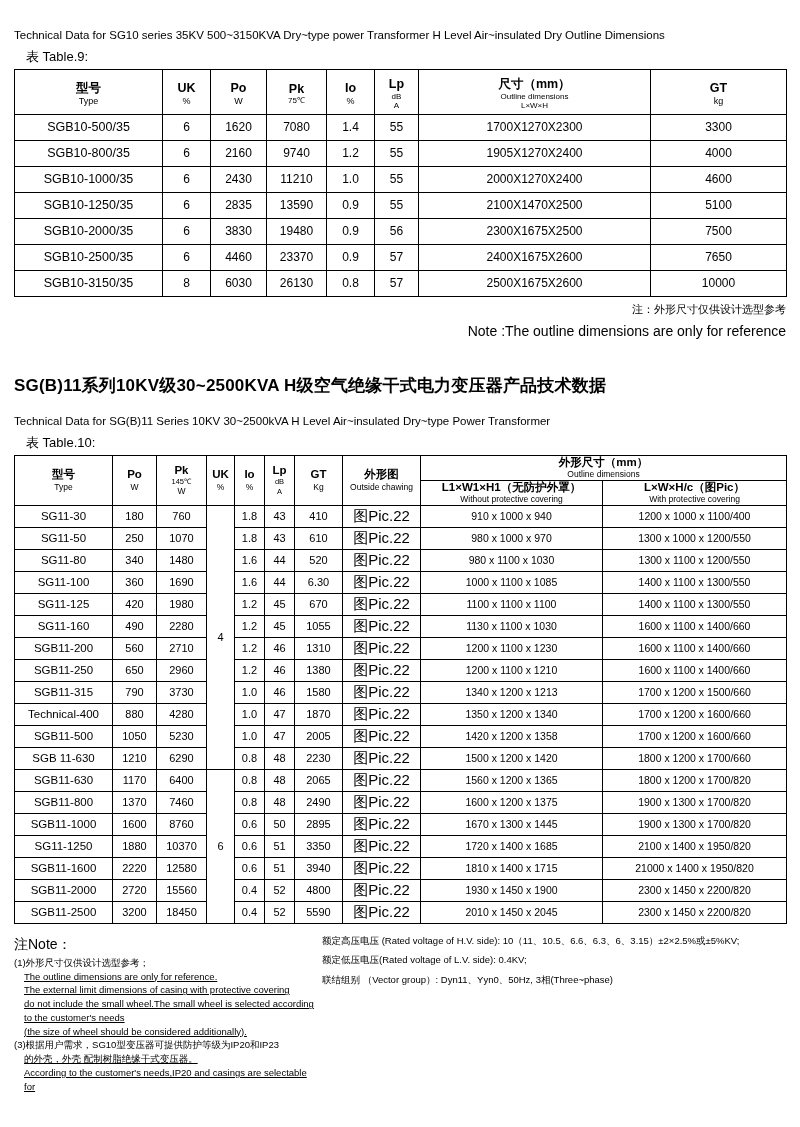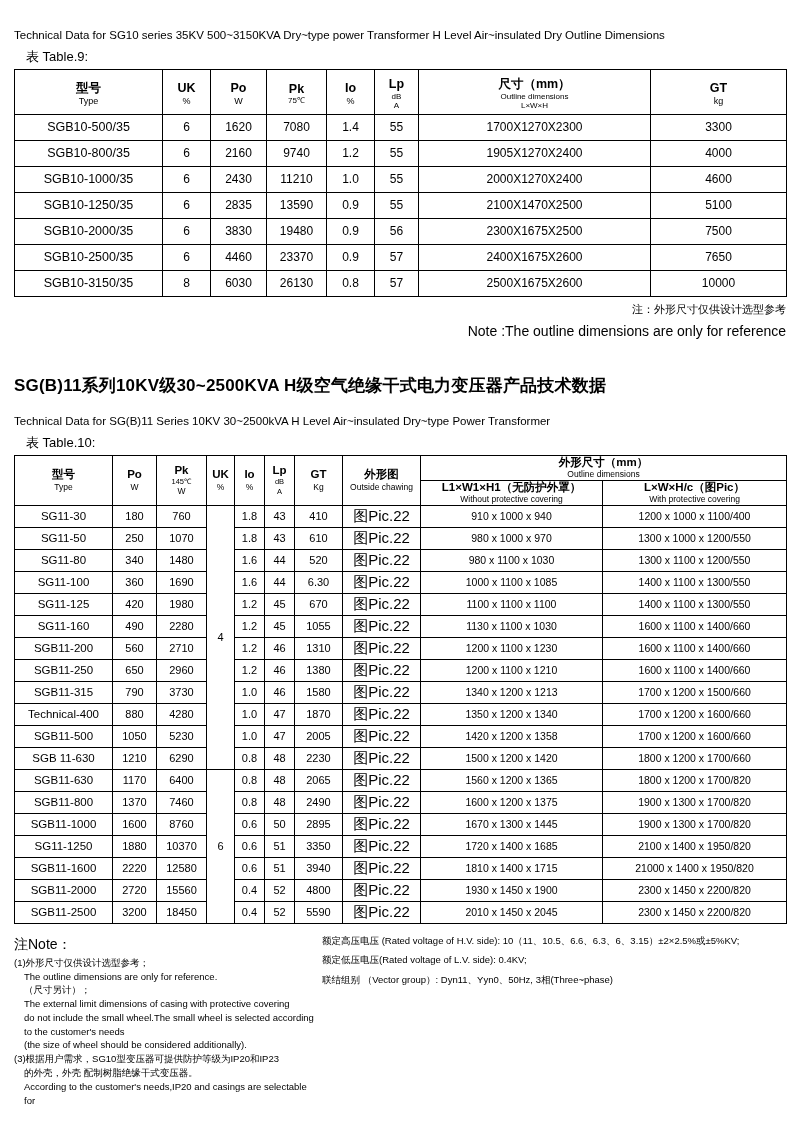--- a/index.html
+++ b/index.html
@@ -139,20 +139,21 @@
     padding-right: 8px;
   }
   .footer .col-right {
     width: 440px;
   }
   .footer p {
     margin: 0;
   }
   .footer .indent {
     padding-left: 10px;
+    text-decoration: underline;
   }
   .footer .note-head {
     font-size: 14px;
     margin-bottom: 2px;
   }
   .footer .rblock p {
     margin-bottom: 6px;
   }
 </style>
 </head>
@@ -578,21 +579,20 @@
         </tbody>
     </table>
   </div>
 
   <div class="footer">
     <div class="col-left">
       <div class="note-head">注Note：</div>
       <div id="footer-left">
           <p>(1)外形尺寸仅供设计选型参考；</p>
           <p class="indent">The outline dimensions are only for reference.</p>
-          <p class="indent">（尺寸另计）；</p>
           <p class="indent">The external limit dimensions of casing with protective covering</p>
           <p class="indent">do not include the small wheel.The small wheel is selected according</p>
           <p class="indent">to the customer's needs</p>
           <p class="indent">(the size of wheel should be considered additionally).</p>
           <p>(3)根据用户需求，SG10型变压器可提供防护等级为IP20和IP23</p>
           <p class="indent">的外壳，外壳 配制树脂绝缘干式变压器。</p>
           <p class="indent">According to the customer's needs,IP20 and casings are selectable for</p>
         </div>
     </div>
     <div class="col-right rblock">

